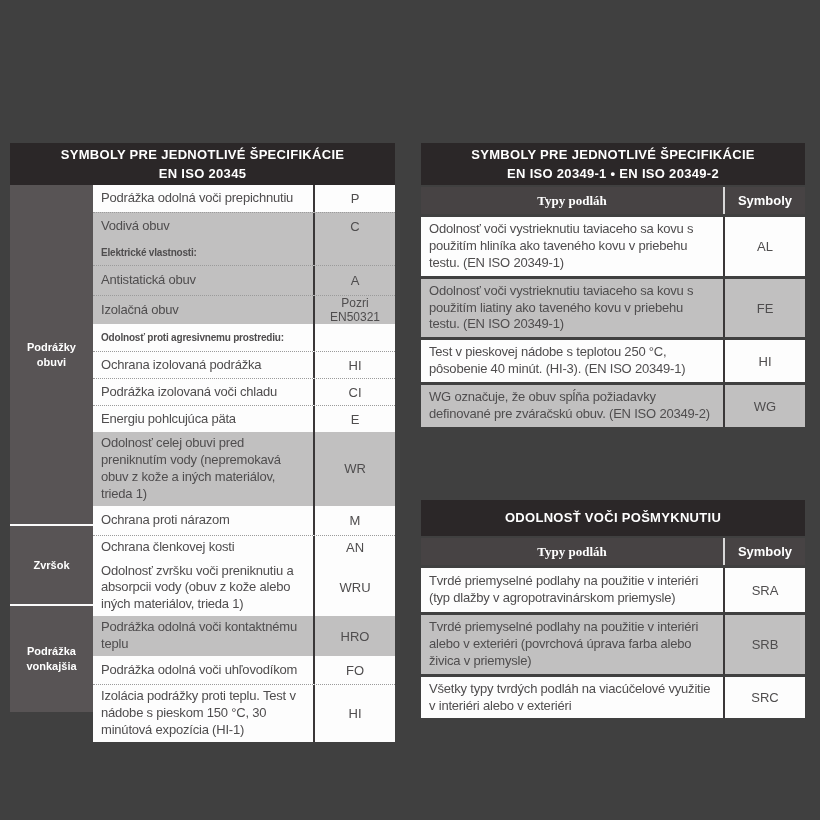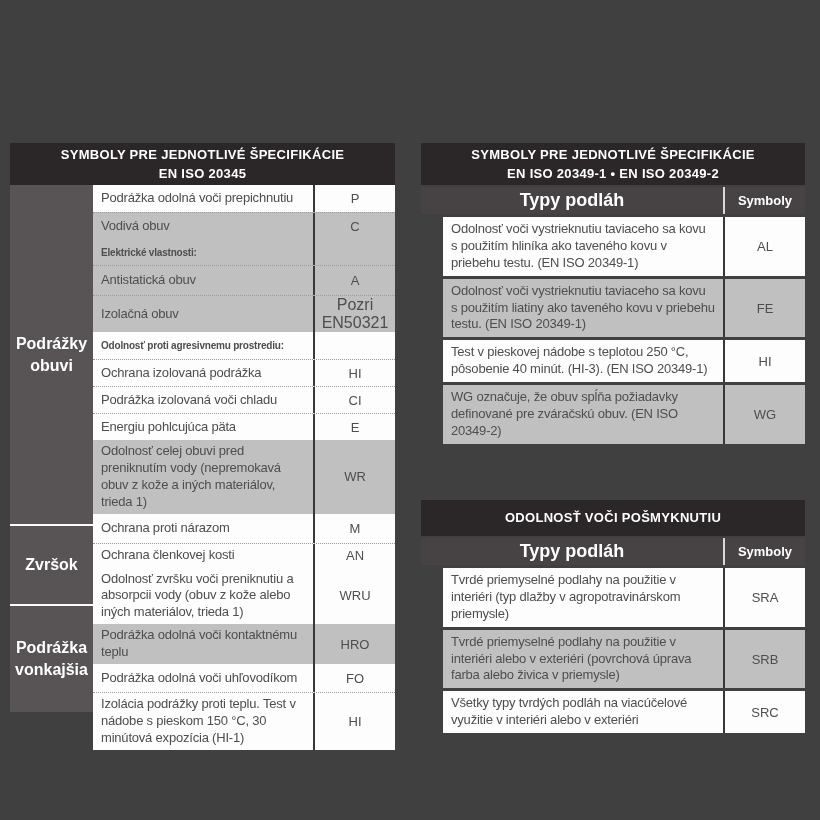--- a/index.html
+++ b/index.html
@@ -10,47 +10,47 @@
   .tbl-title{background:#2b2728;color:#ffffff;font-weight:bold;font-size:13px;
     letter-spacing:.3px;text-align:center;display:flex;align-items:center;justify-content:center;
     white-space:pre-line;line-height:1.5;}
   .w{background:#fdfdfd;}
   .g{background:#c1c0c0;}
   .sep{border-top:1px dotted #9b9b9b;}
   .desc{flex:1;display:flex;align-items:center;padding:3px 6px 3px 8px;
     font-size:13px;line-height:1.3;color:#4f4d4e;letter-spacing:-0.2px;}
   .sym{width:82px;border-left:2px solid #3a3738;display:flex;align-items:center;
     justify-content:center;font-size:13px;color:#4f4d4e;box-sizing:border-box;text-align:center;}
-  .sym.small{font-size:16px;}
+  .sym.small{font-size:12px;}
   .bold .desc{font-weight:bold;font-size:10px;}
 
   
   .left-table{position:absolute;left:10px;top:143px;width:385px;}
   .left-table .tbl-title{height:42px;}
   .lt-body{display:flex;}
   .cat-col{width:83px;display:flex;flex-direction:column;}
-  .cat-cell{background:#585455;color:#ffffff;font-weight:bold;font-size:16px;line-height:1.35;
+  .cat-cell{background:#585455;color:#ffffff;font-weight:bold;font-size:11px;line-height:1.35;
     display:flex;align-items:center;justify-content:center;text-align:center;
     white-space:pre-line;box-sizing:border-box;}
   .cat-cell + .cat-cell{border-top:2px solid #fbfbfb;}
   .rows-col{flex:1;display:flex;flex-direction:column;}
   .row{display:flex;box-sizing:border-box;}
 
   
   .rt{position:absolute;left:421px;width:384px;}
   .rt1{top:143px;}
   .rt2{top:500px;}
   .rt1 .tbl-title{height:42px;}
   .rt2 .tbl-title{height:36px;}
   .subheader{margin-top:2px;height:27px;background:#474344;display:flex;}
   .sh-left{flex:1;display:flex;align-items:center;justify-content:center;
-    color:#ffffff;font-weight:bold;font-size:18px;}
+    color:#ffffff;font-weight:bold;font-size:13px;font-family:Liberation Serif, serif;}
   .sh-right{width:82px;border-left:2px solid #d8d8d8;display:flex;align-items:center;
     justify-content:center;color:#ffffff;font-weight:bold;font-size:13px;box-sizing:border-box;}
-  .rrow{display:flex;margin-top:3px;box-sizing:border-box;margin-left:22px;}
+  .rrow{display:flex;margin-top:3px;box-sizing:border-box;}
   .rt .desc{padding:4px 8px;}
 </style>
 </head>
 <body>
 
 <div class="canvas">
 
   <div class="left-table">
     <div class="tbl-title">SYMBOLY PRE JEDNOTLIVÉ ŠPECIFIKÁCIE
 EN ISO 20345</div>

